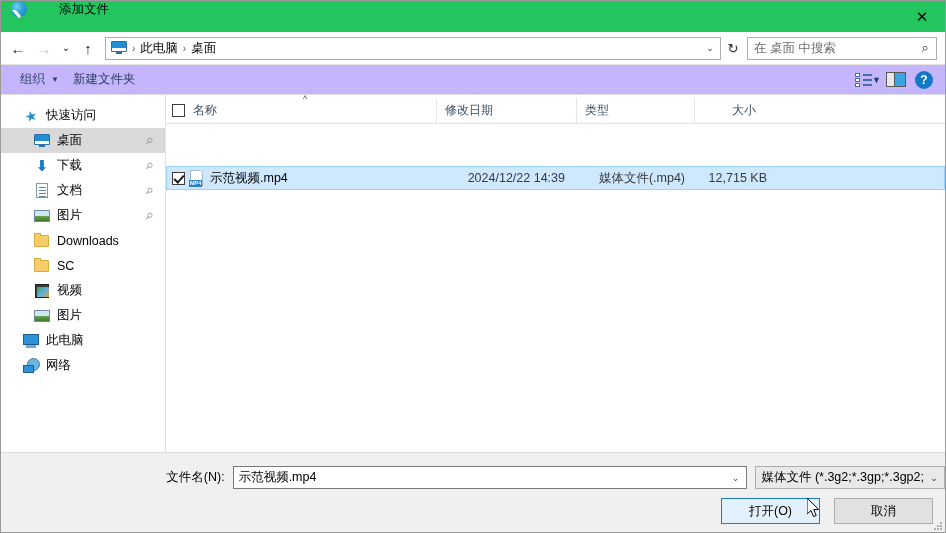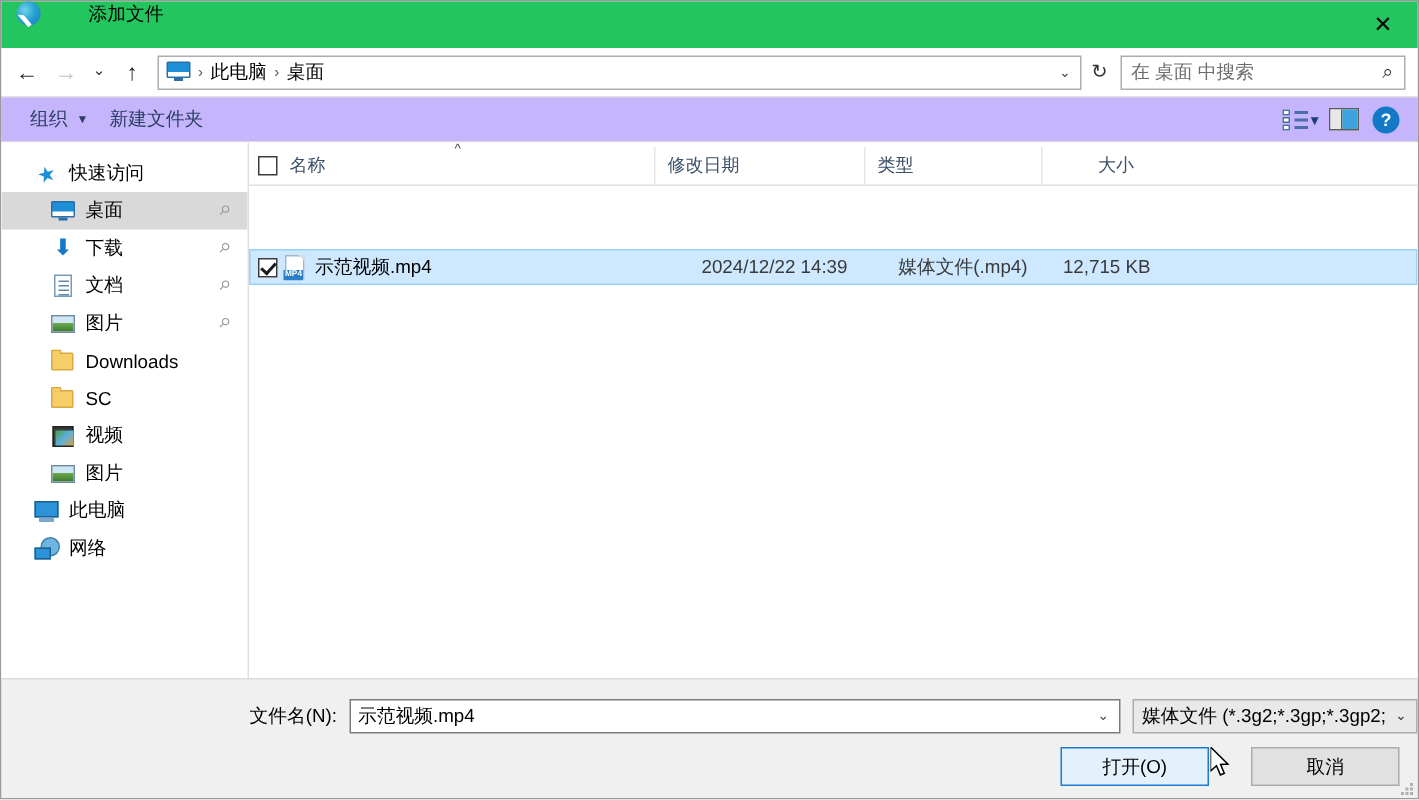--- a/index.html
+++ b/index.html
@@ -551,21 +551,21 @@
   }
   #filter-chevron {
     width: 20px;
     display: flex; align-items: center; justify-content: center;
     font-size: 9px; color: #333;
   }
   #button-row {
     position: absolute;
     right: 12px; top: 45px;
     display: flex;
-    gap: 28px;
+    gap: 14px;
   }
   .dlg-btn {
     width: 99px; height: 26px;
     display: flex; align-items: center; justify-content: center;
     font-size: 12.5px;
     box-sizing: border-box;
     border: 1px solid #adadad;
     background: #e1e1e1;
     color: #000;
   }

